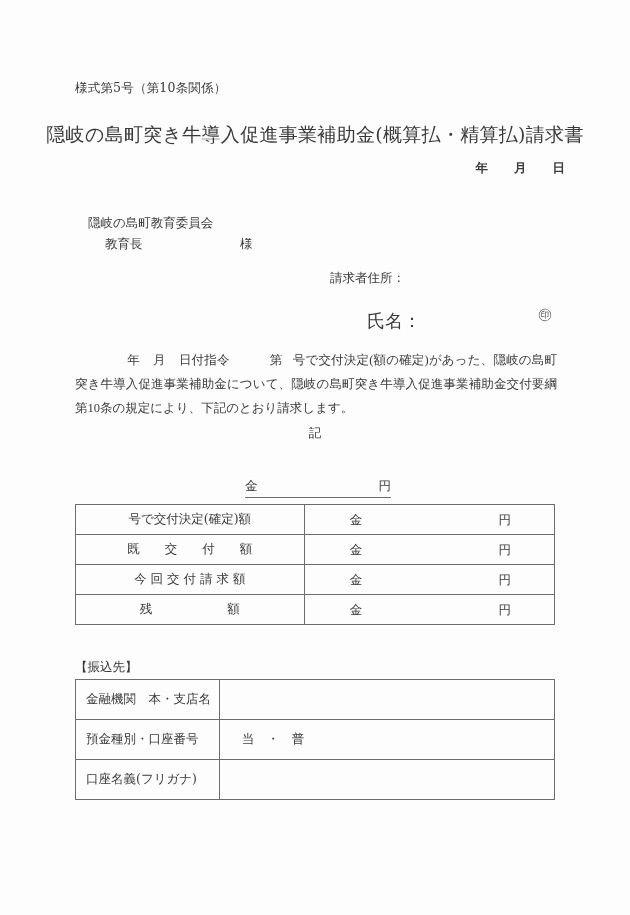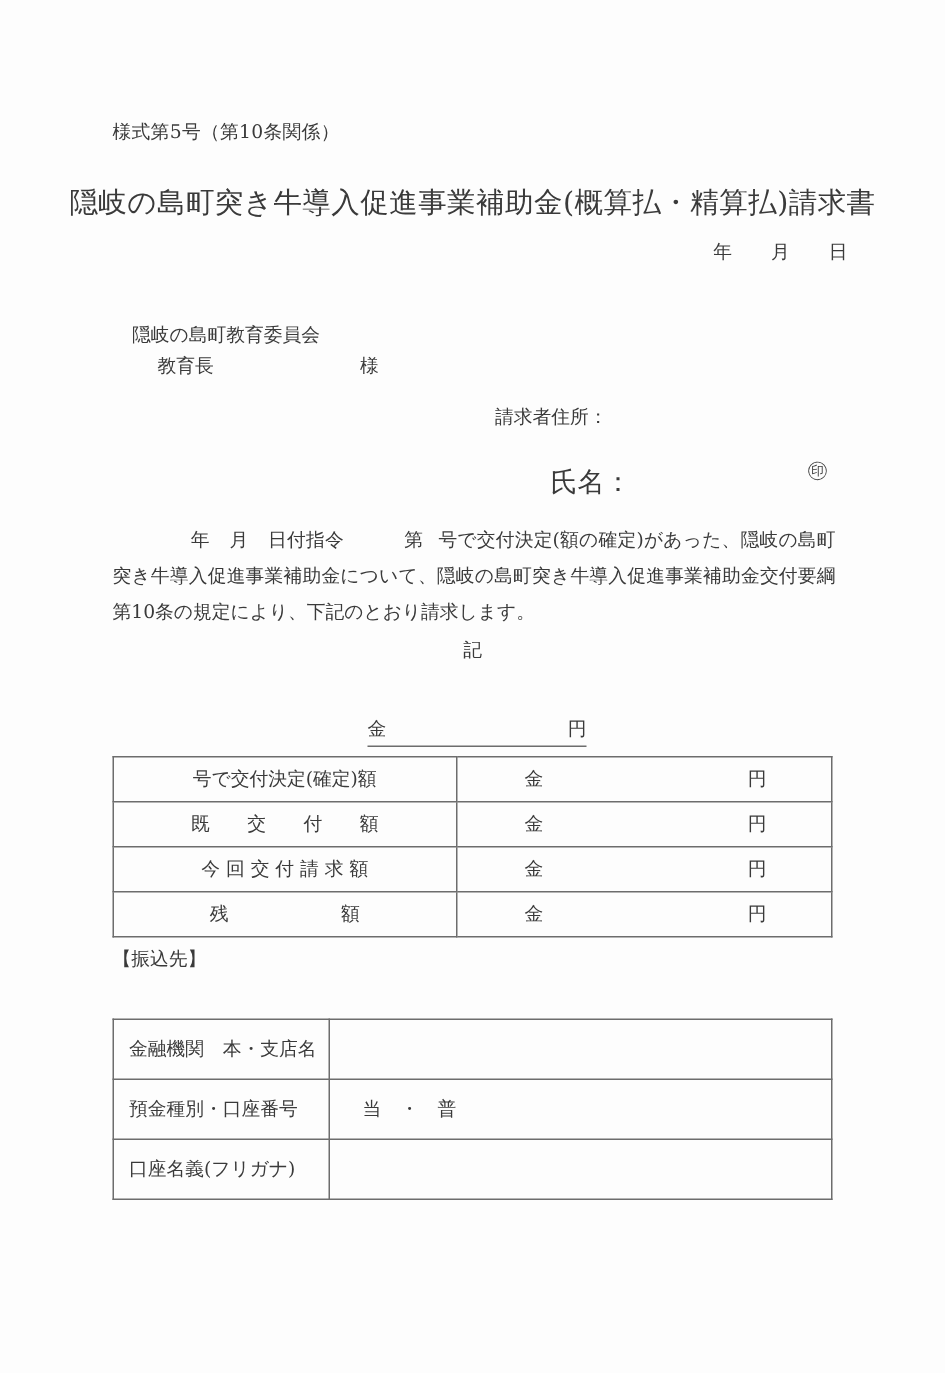--- a/index.html
+++ b/index.html
@@ -36,20 +36,21 @@
     font-size: 19px;
     letter-spacing: 0.3px;
   }
   .date-line {
     left: 0; top: 160px;
     width: 630px;
     text-align: right;
     padding-right: 65px;
     box-sizing: border-box;
     font-size: 12.5px;
+    font-weight: bold;
   }
   .date-line .gap { display: inline-block; width: 26px; }
 
   
   .addressee-org {
     left: 88px; top: 215px;
     font-size: 12.5px;
   }
   .addressee-title {
     left: 105px; top: 236px;
@@ -77,20 +78,21 @@
 
   
   .body-para {
     left: 75px; top: 348px;
     width: 482px;
     font-size: 12.5px;
     line-height: 1.92;
     white-space: normal;
     text-align: justify;
     text-justify: inter-ideograph;
+    font-family: Liberation Serif, serif;
   }
   .body-para .sp-lg { display: inline-block; width: 52px; }
   .body-para .sp-sm { display: inline-block; width: 13px; }
   .body-para .sp-md { display: inline-block; width: 40px; }
   .body-para .sp-xs { display: inline-block; width: 10px; }
 
   .kiji {
     left: 0; top: 425px;
     width: 630px;
     text-align: center;
@@ -140,21 +142,21 @@
     transform: translateY(-50%);
   }
 
   .attach-note {
     left: 95px; top: 617px;
     font-size: 12.5px;
   }
 
   
   .bank-heading {
-    left: 75px; top: 631px;
+    left: 75px; top: 659px;
     font-size: 12.5px;
   }
   .bank-table {
     position: absolute;
     left: 75px; top: 679px;
     width: 480px;
     border-collapse: collapse;
     font-size: 12.5px;
     border-radius: 14px;
   }

